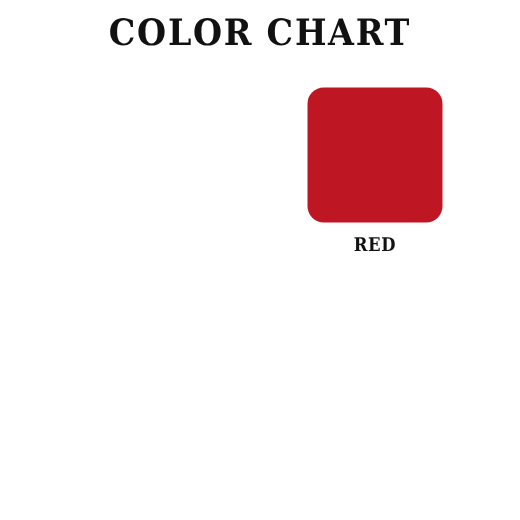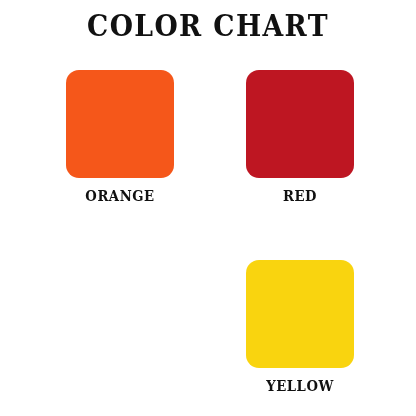--- a/index.html
+++ b/index.html
@@ -83,30 +83,22 @@
 </style>
 </head>
 <body style="background: rgb(255, 255, 255);">
 
 <div id="chart-root">
 
   <div class="chart-title" style="color: rgb(17, 17, 17);">COLOR CHART</div>
 
   <div class="swatch-grid">
 
-    <div class="swatch-cell col-left row-top">
-      <div class="swatch-box" style="background: rgb(245, 87, 26);"></div>
-      <div class="swatch-label" style="color: rgb(17, 17, 17);">ORANGE</div>
-    </div>
 
     <div class="swatch-cell col-right row-top">
       <div class="swatch-box" style="background: rgb(190, 22, 34);"></div>
       <div class="swatch-label" style="color: rgb(17, 17, 17);">RED</div>
     </div>
 
 
-    <div class="swatch-cell col-right row-bottom">
-      <div class="swatch-box" style="background: rgb(249, 212, 15);"></div>
-      <div class="swatch-label" style="color: rgb(17, 17, 17);">YELLOW</div>
-    </div>
 
   </div>
 </div>
 
 </body></html>

